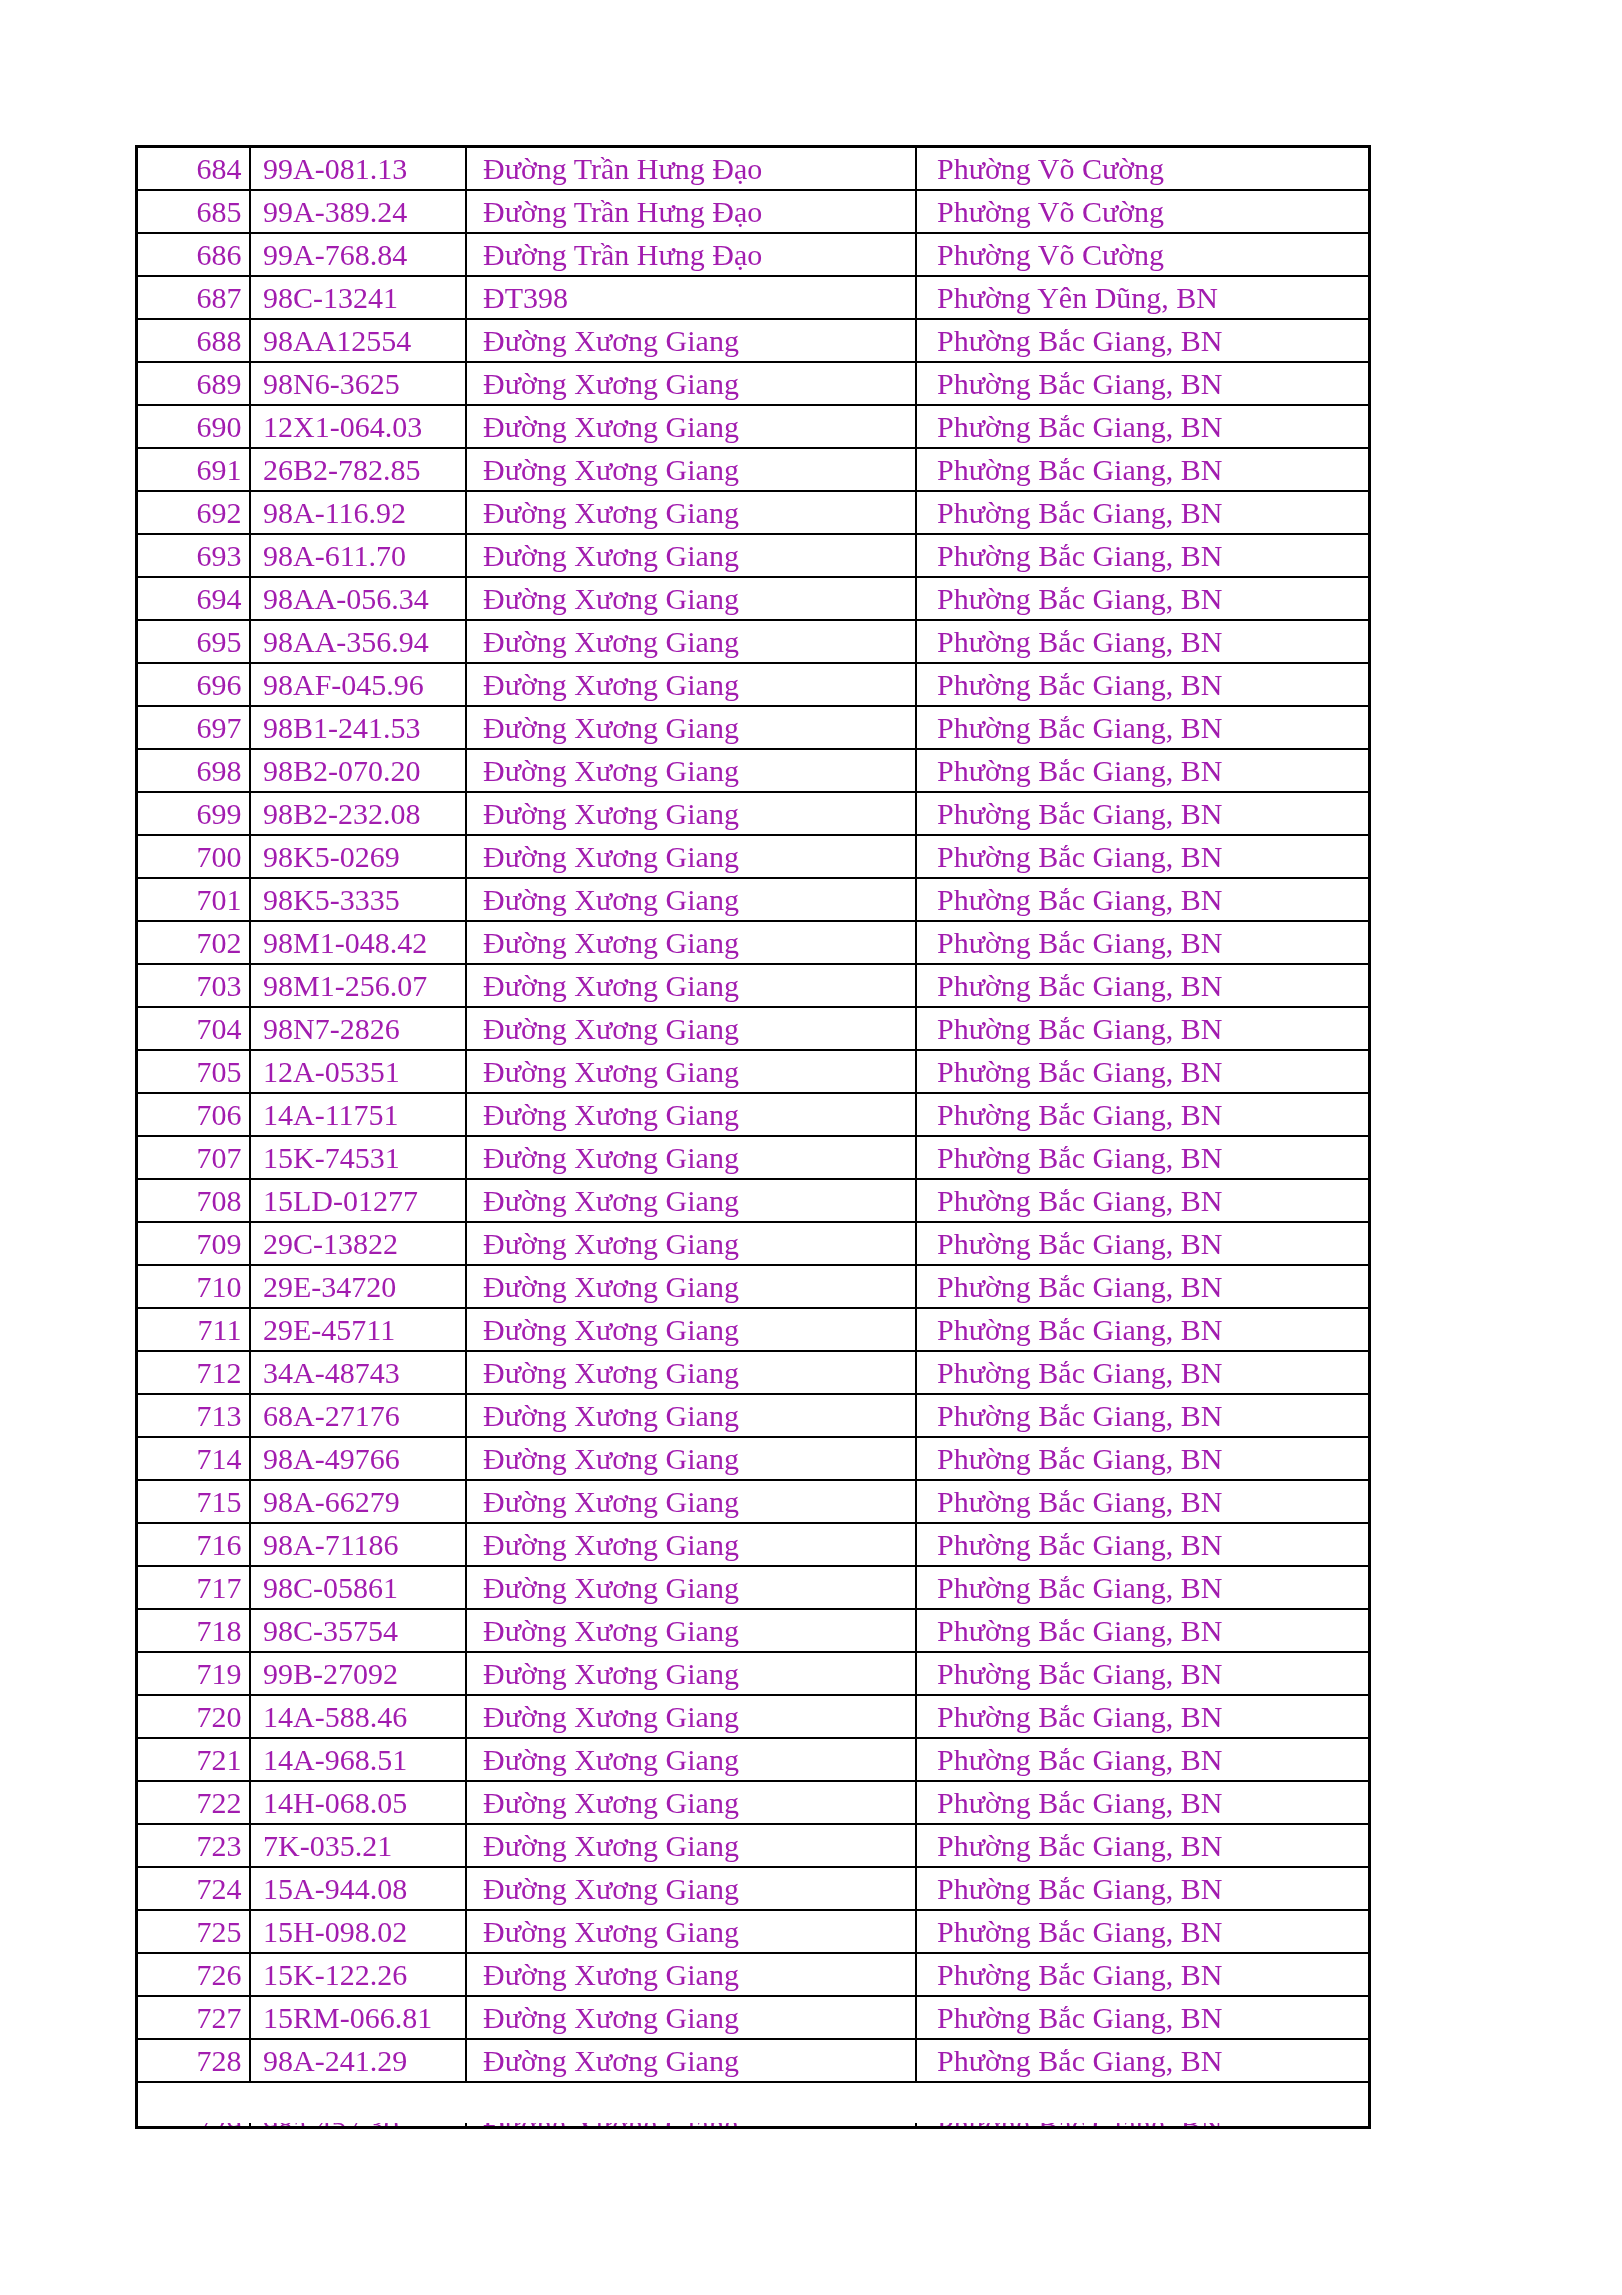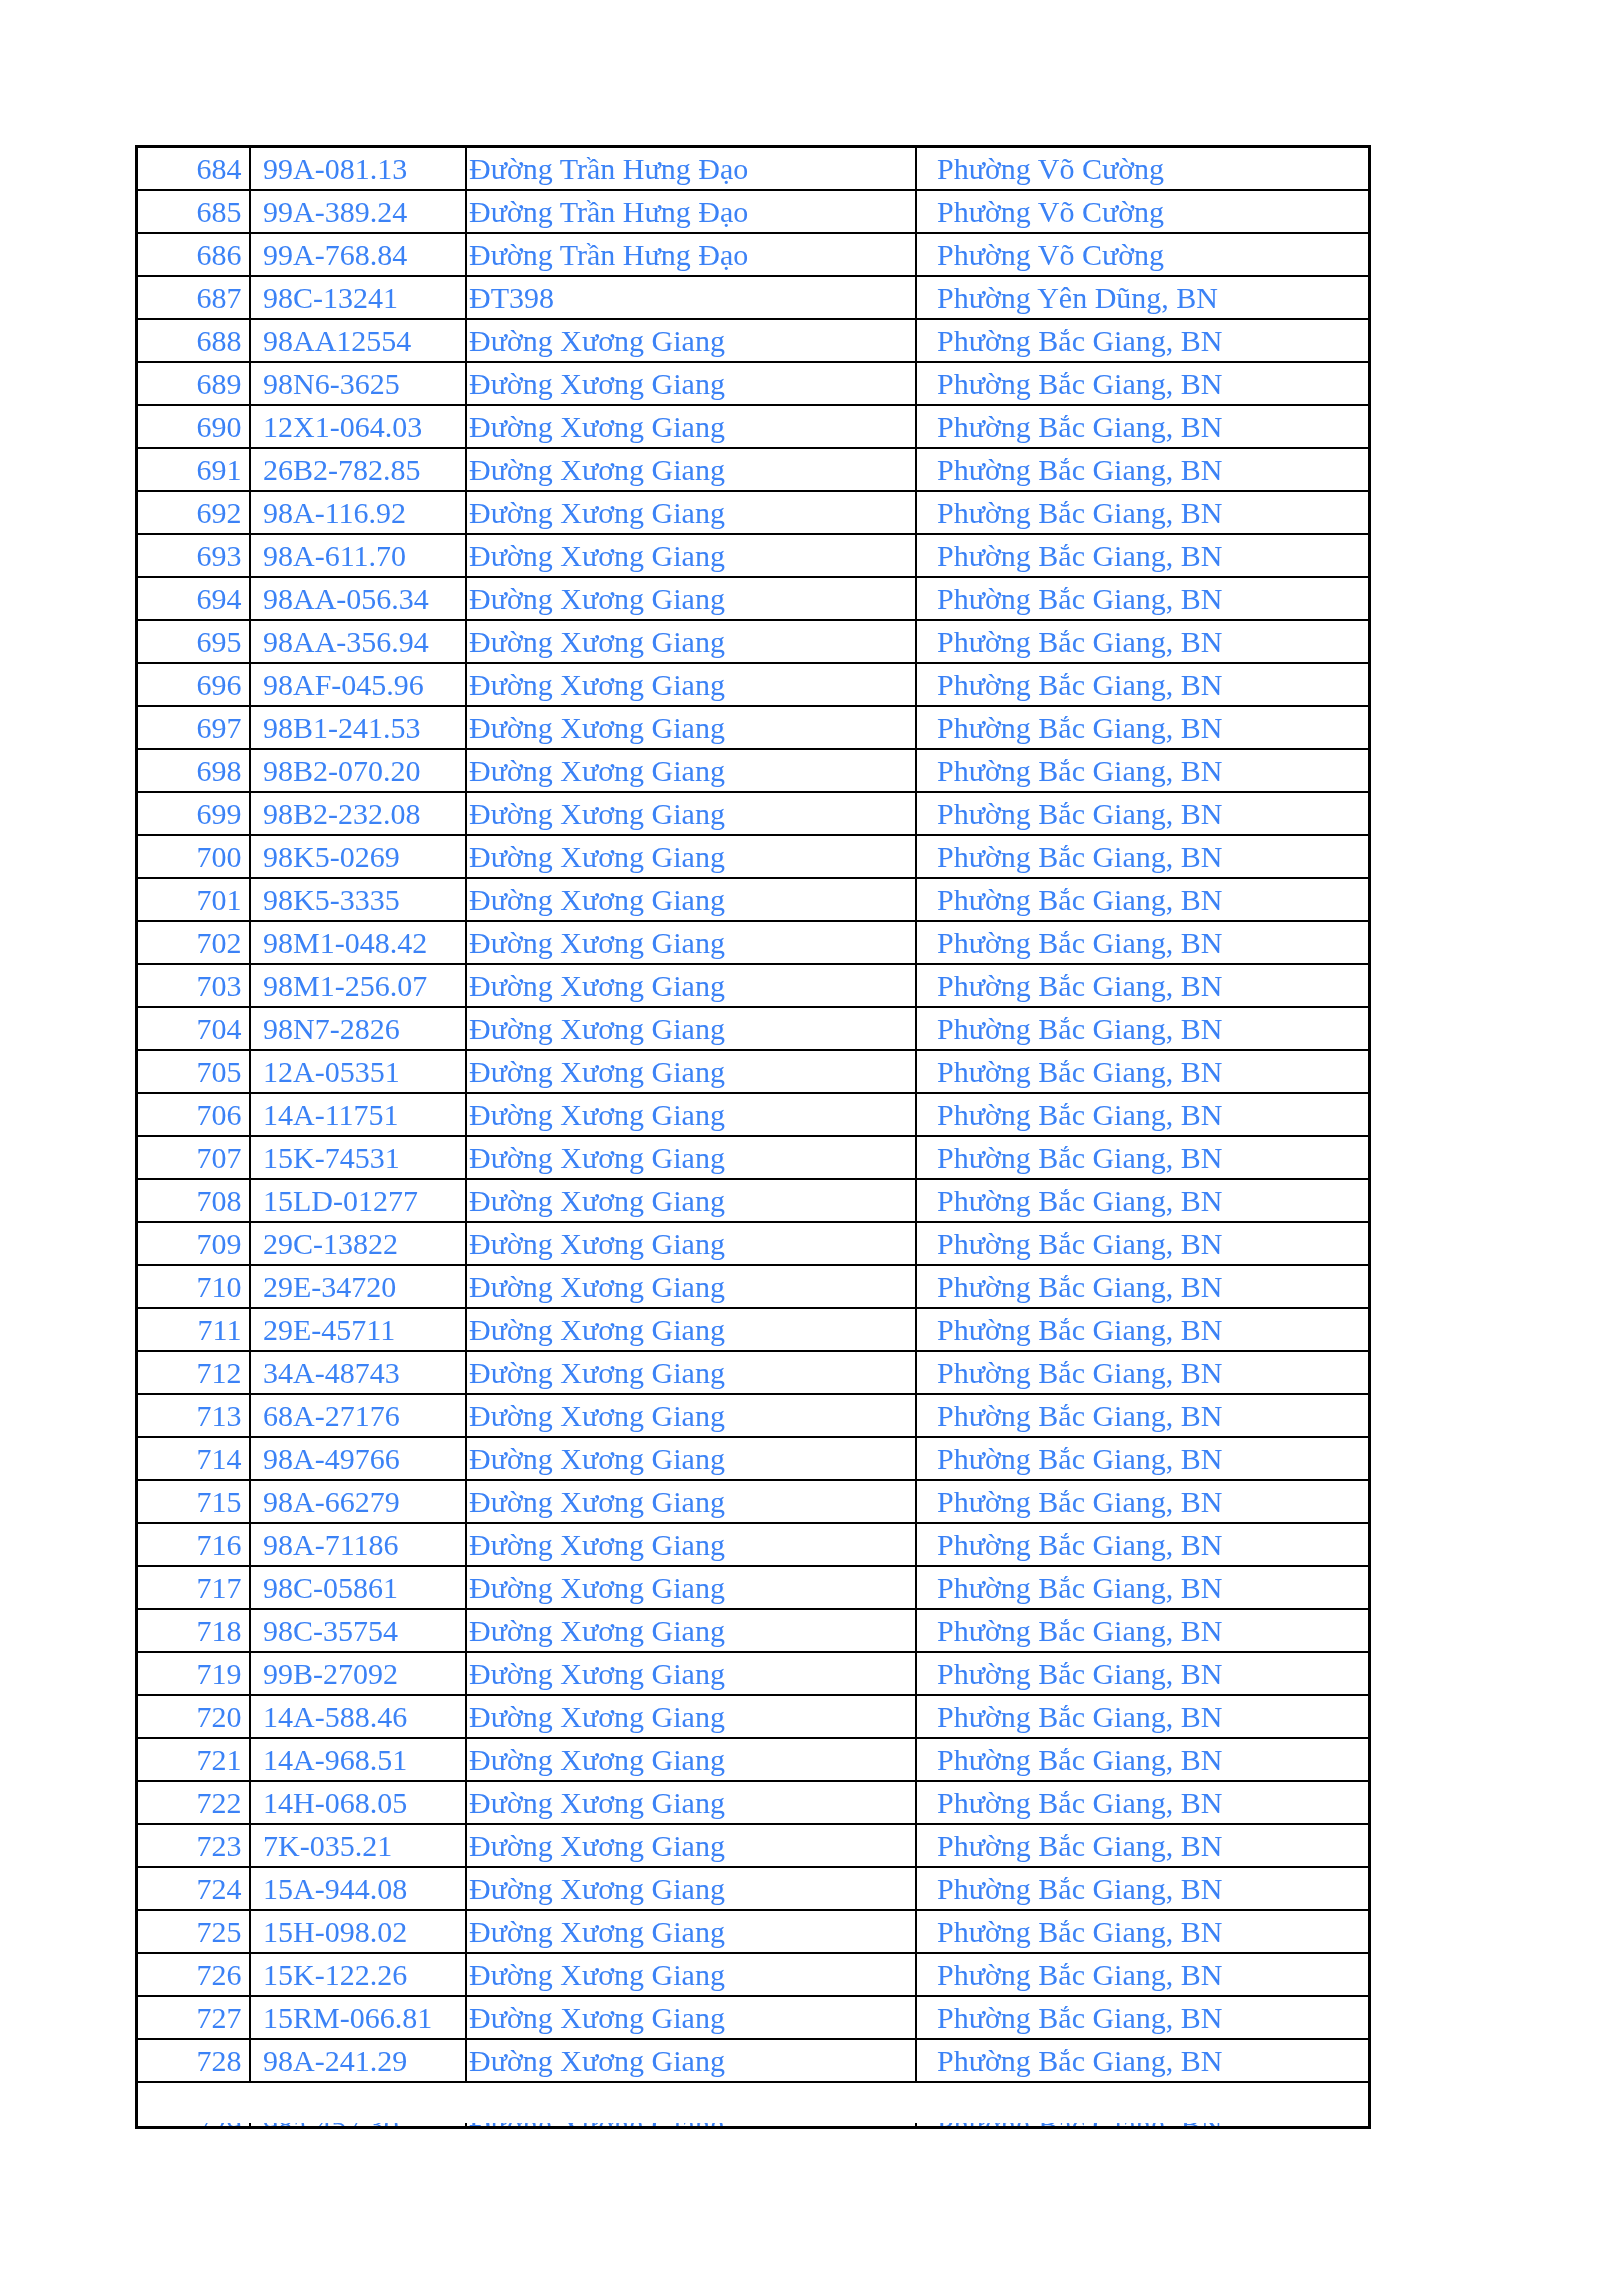--- a/index.html
+++ b/index.html
@@ -6,21 +6,21 @@
     margin: 0;
     padding: 0;
     background: #ffffff;
   }
   .page {
     position: relative;
     width: 1622px;
     height: 2295px;
     background: #ffffff;
     font-family: "Liberation Serif", "DejaVu Serif", serif;
-    color: #3b82f6;
+    color: #a21caf;
     overflow: hidden;
   }
   .plates-table {
     position: absolute;
     left: 135px;
     top: 145px;
     display: grid;
     grid-template-columns: 113px 216px 450px 451px;
     grid-auto-rows: 43px;
     border: 3.4px solid #000000;
@@ -35,21 +35,21 @@
     align-items: center;
     font-size: 30px;
     line-height: 1;
     white-space: nowrap;
     overflow: hidden;
   }
   .cell.col-3 { border-right: none; }
   .row-last .cell { border-bottom: none; margin-top: 40px; }
   .cell.col-0 { justify-content: flex-end; padding-right: 7.6px; }
   .cell.col-1 { padding-left: 12px; }
-  .cell.col-2 { padding-left: 2px; }
+  .cell.col-2 { padding-left: 16px; }
   .cell.col-3 { padding-left: 20px; }
 </style>
 </head>
 <body>
 
 <div class="page">
   <div class="plates-table">
       <div class="row">
     <div class="cell col-0">684</div>
     <div class="cell col-1">99A-081.13</div>

